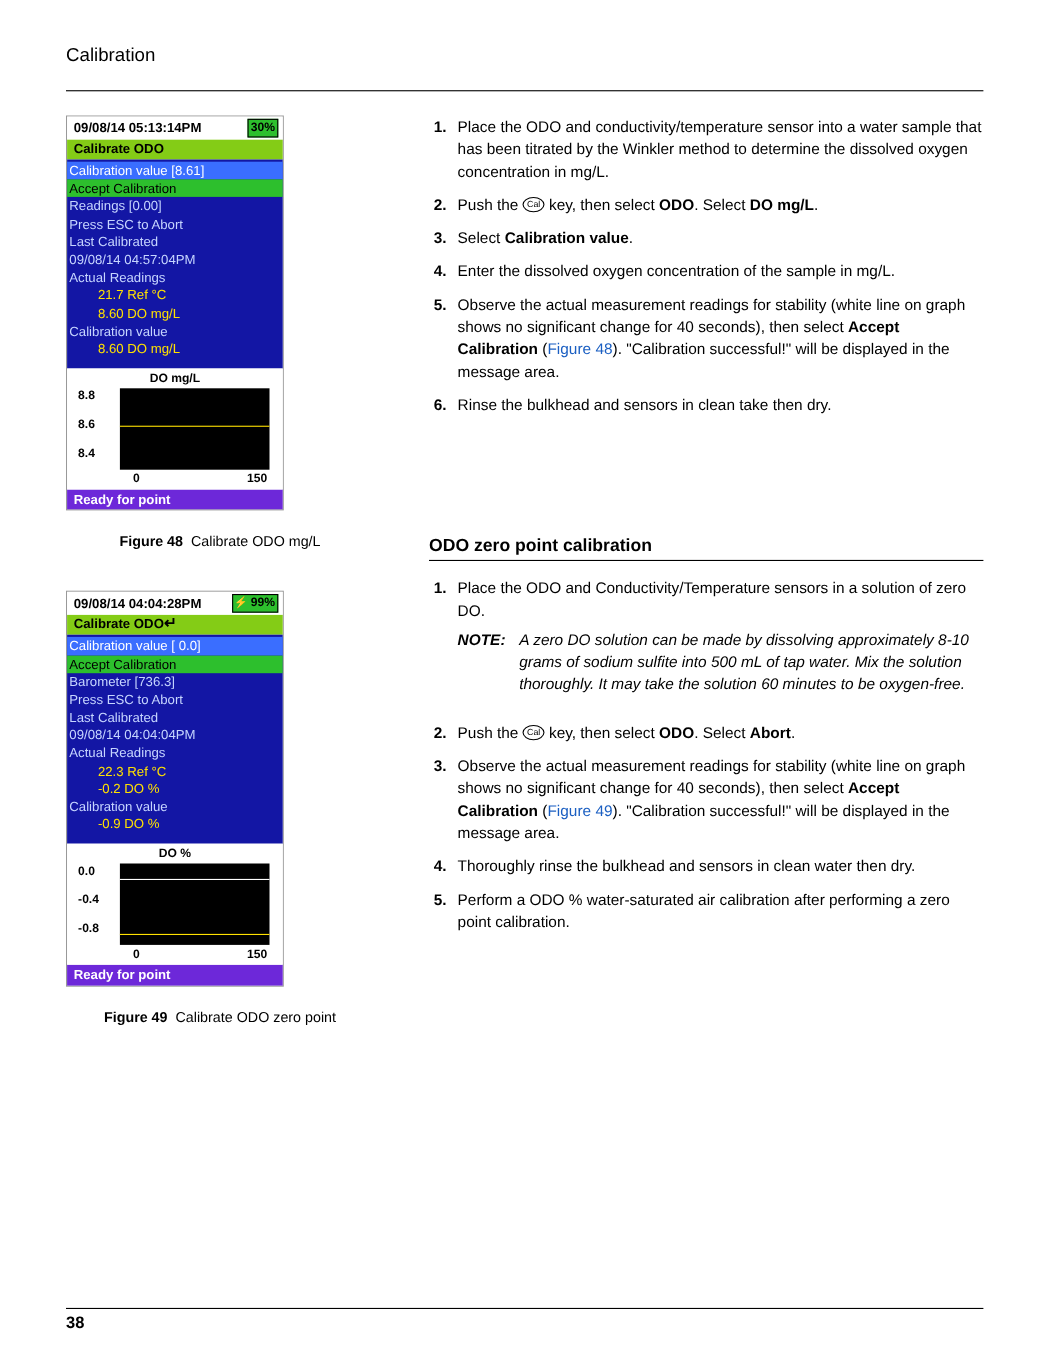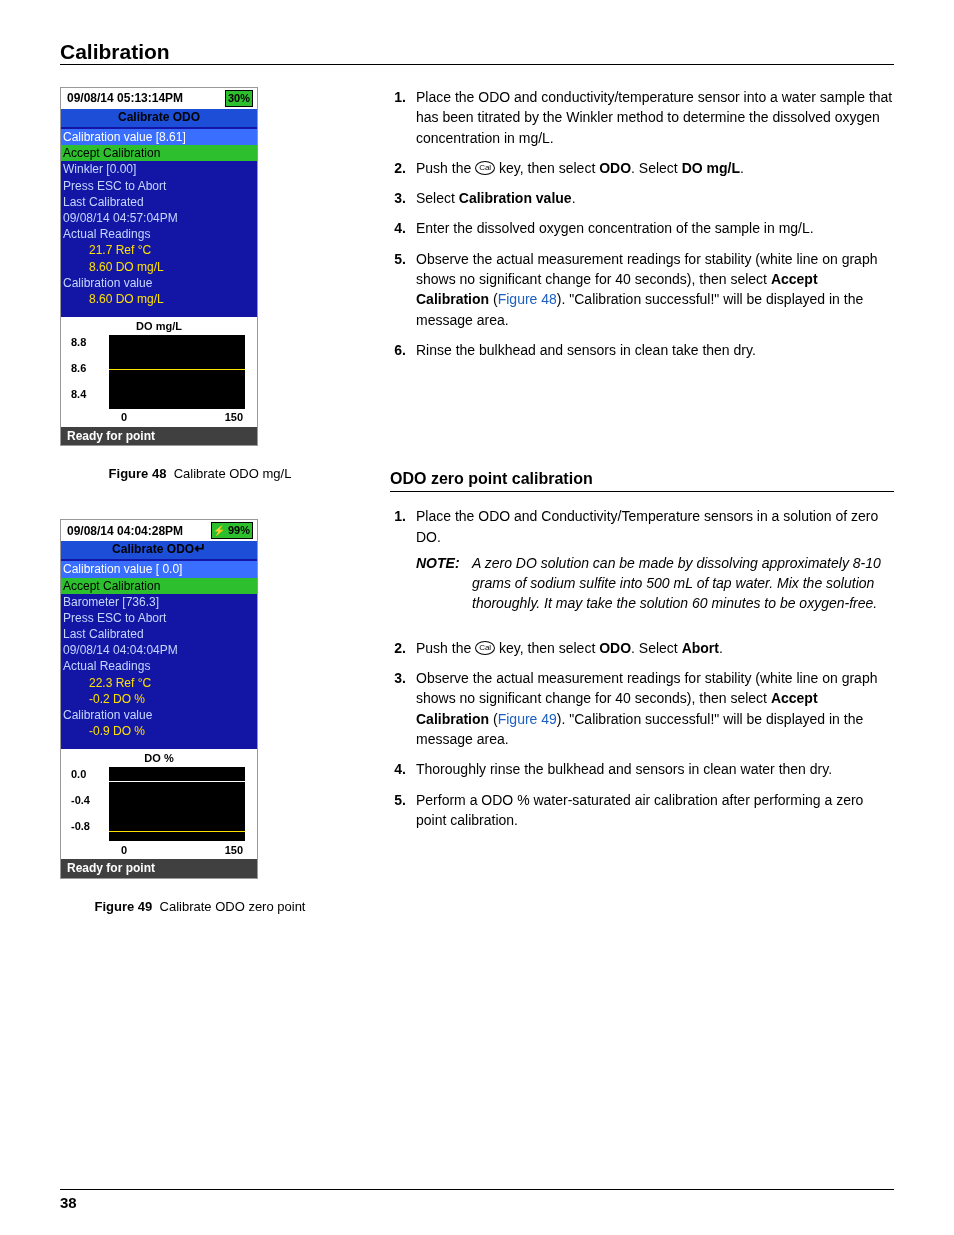--- a/index.html
+++ b/index.html
@@ -6,24 +6,24 @@
   body {
     font-family: "Segoe UI", "Helvetica Neue", Arial, sans-serif;
     width: 954px;
     height: 1235px;
     background: #fff;
     color: #000;
     position: relative;
     padding: 40px 60px 30px 60px;
   }
   .page-title {
-    font-size: 21px;
-    font-weight: 700;
+    font-size: 17px;
+    font-weight: 400;
     border-bottom: 1.5px solid #000;
-    padding-bottom: 0;
+    padding-bottom: 22px;
     margin-bottom: 22px;
   }
   .cols {
     display: flex;
     gap: 50px;
   }
   .left-col  { width: 280px; flex: 0 0 280px; }
   .right-col { flex: 1; }
 
   
@@ -49,24 +49,24 @@
     color:#000;
     font-size:11px;
     padding:0 2px;
     border:1px solid #000;
     display:flex;
     align-items:center;
     gap:2px;
   }
   .bolt { font-size:10px; line-height:1; }
   .dev-sub {
-    background:#1d4ed8;
+    background:#84cc16;
     color:#000;
     display:flex;
-    justify-content:center;
+    justify-content:flex-start;
     padding:0 6px 2px 6px;
     font-weight:700;
   }
   .ret-arrow { font-size:14px; line-height:1; }
   .dev-body  { background:#1316a4; color:#fff; padding:2px 0; }
   .dev-row   { padding:0 2px; font-weight:400; }
   .hl-blue   { background:#3a6eff; }
   .hl-green  { background:#2dbf2d; color:#000; }
   .dev-indent{ padding-left:28px; }
   .yellow    { color:#ffe100; }
@@ -81,21 +81,21 @@
   .graph-title { text-align:center; padding-top:2px; }
   .graph-area {
     position:absolute; left:48px; right:12px; top:18px; bottom:18px;
     background:#000;
   }
   .yl { position:absolute; left:10px; }
   .xl { position:absolute; bottom:2px; }
   .hline { position:absolute; left:0; right:0; height:1px; background:#ffe100; }
   .wline { position:absolute; left:0; right:0; height:1px; background:#fff; }
   .dev-footer {
-    background:#404040; color:#fff; padding:1px 6px; font-weight:700;
+    background:#6d28d9; color:#fff; padding:1px 6px; font-weight:700;
   }
 
   .fig-caption {
     text-align:center;
     font-size:13px;
     margin: 14px 0 38px 0;
   }
   .fig-caption b { font-weight:700; }
 
   
@@ -177,21 +177,21 @@
         <span class="batt">
             <span>30%</span>
           </span>
       </div>
       <div class="dev-sub">
         <span>Calibrate ODO</span>
       </div>
       <div class="dev-body">
         <div class="dev-row hl-blue">Calibration value [8.61]</div>
         <div class="dev-row hl-green">Accept Calibration</div>
-        <div class="dev-row cyanish">Winkler [0.00]</div>
+        <div class="dev-row cyanish">Readings [0.00]</div>
         <div class="dev-row cyanish">Press ESC to Abort</div>
         <div class="dev-row cyanish">Last Calibrated</div>
         <div class="dev-row cyanish">09/08/14 04:57:04PM</div>
         <div class="dev-row cyanish">Actual Readings</div>
         <div class="dev-row yellow dev-indent">21.7 Ref °C</div>
         <div class="dev-row yellow dev-indent">8.60 DO mg/L</div>
         <div class="dev-row cyanish">Calibration value</div>
         <div class="dev-row yellow dev-indent">8.60 DO mg/L</div>
         <div style="height:8px"></div>
       </div>

